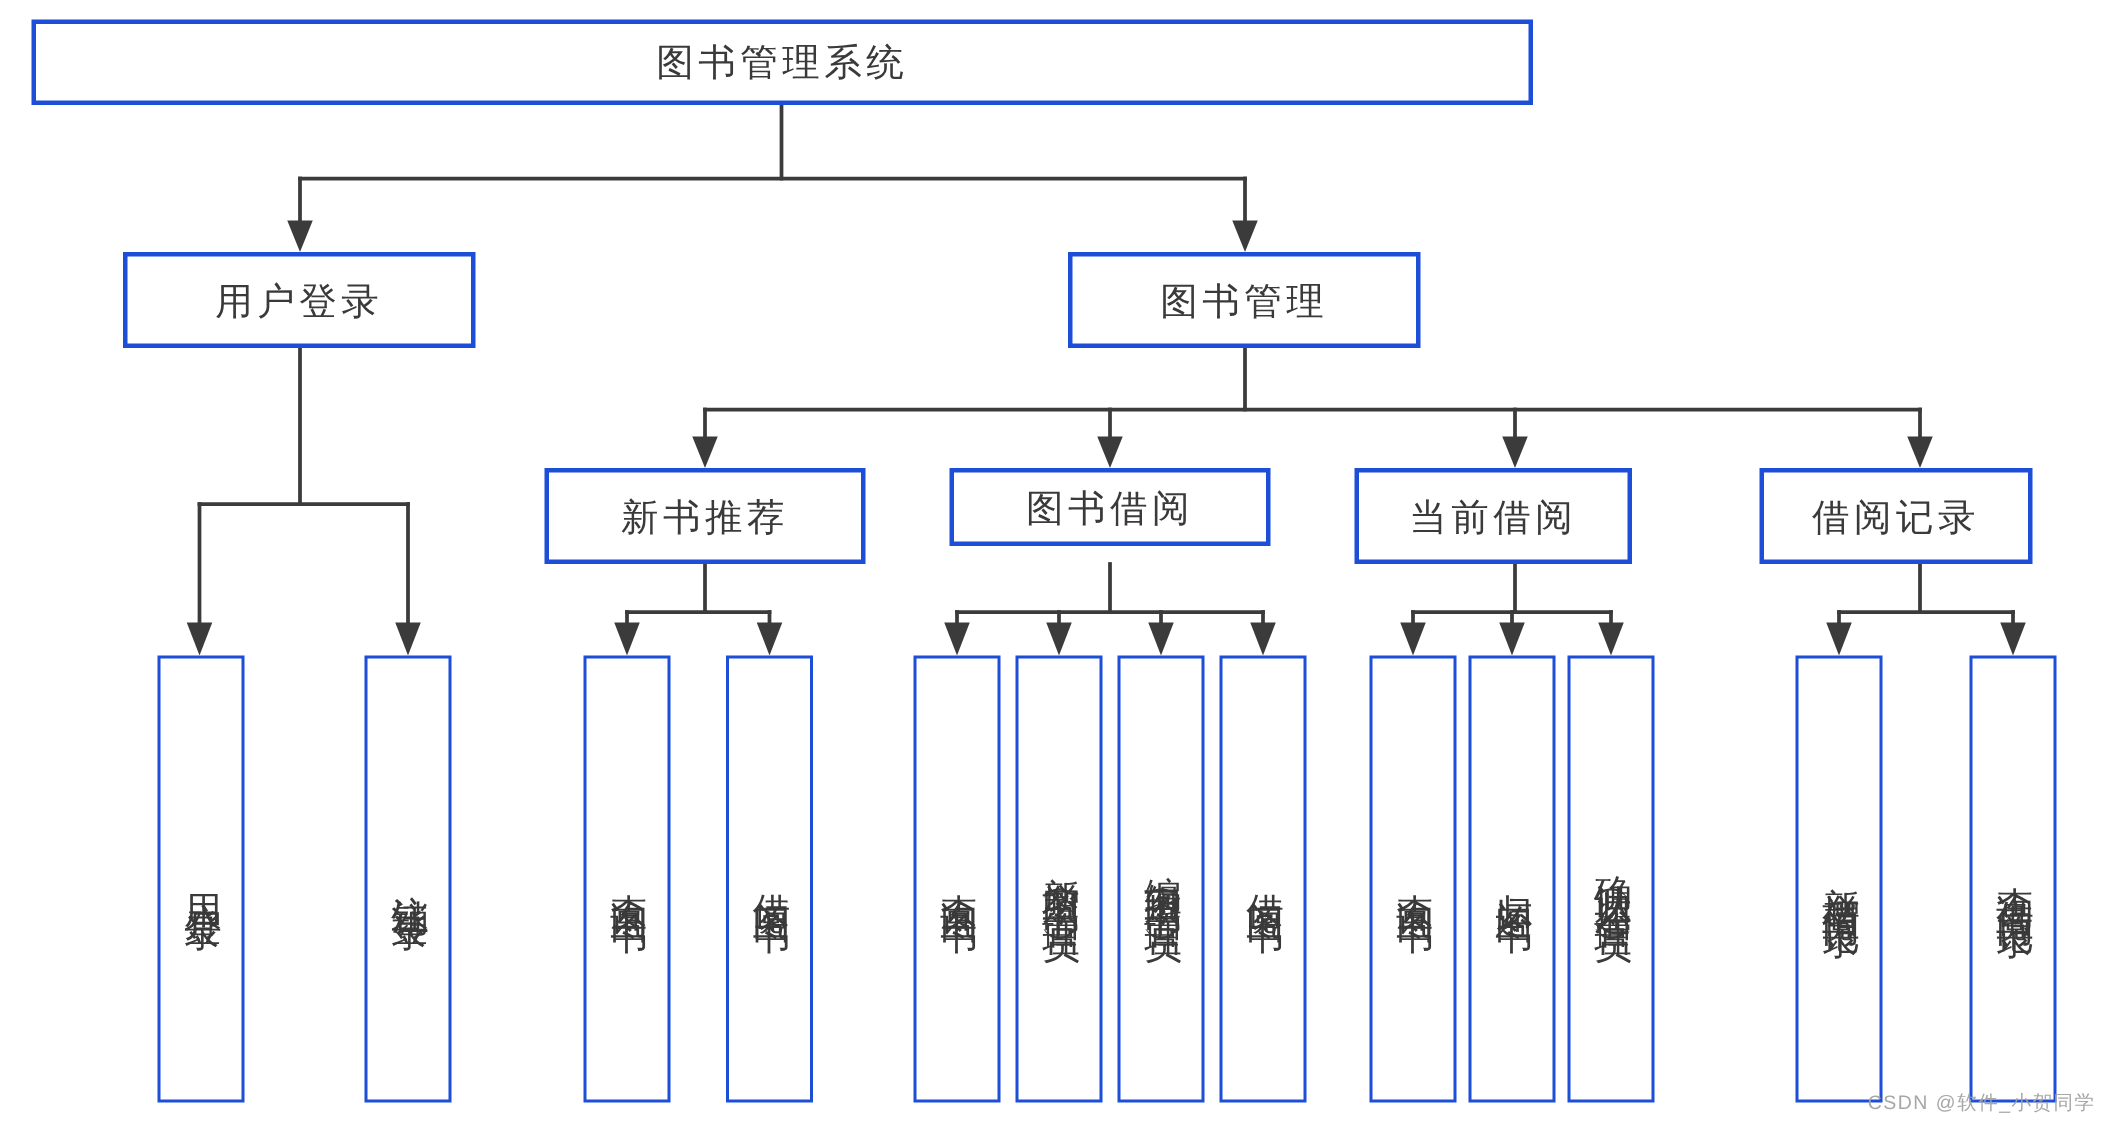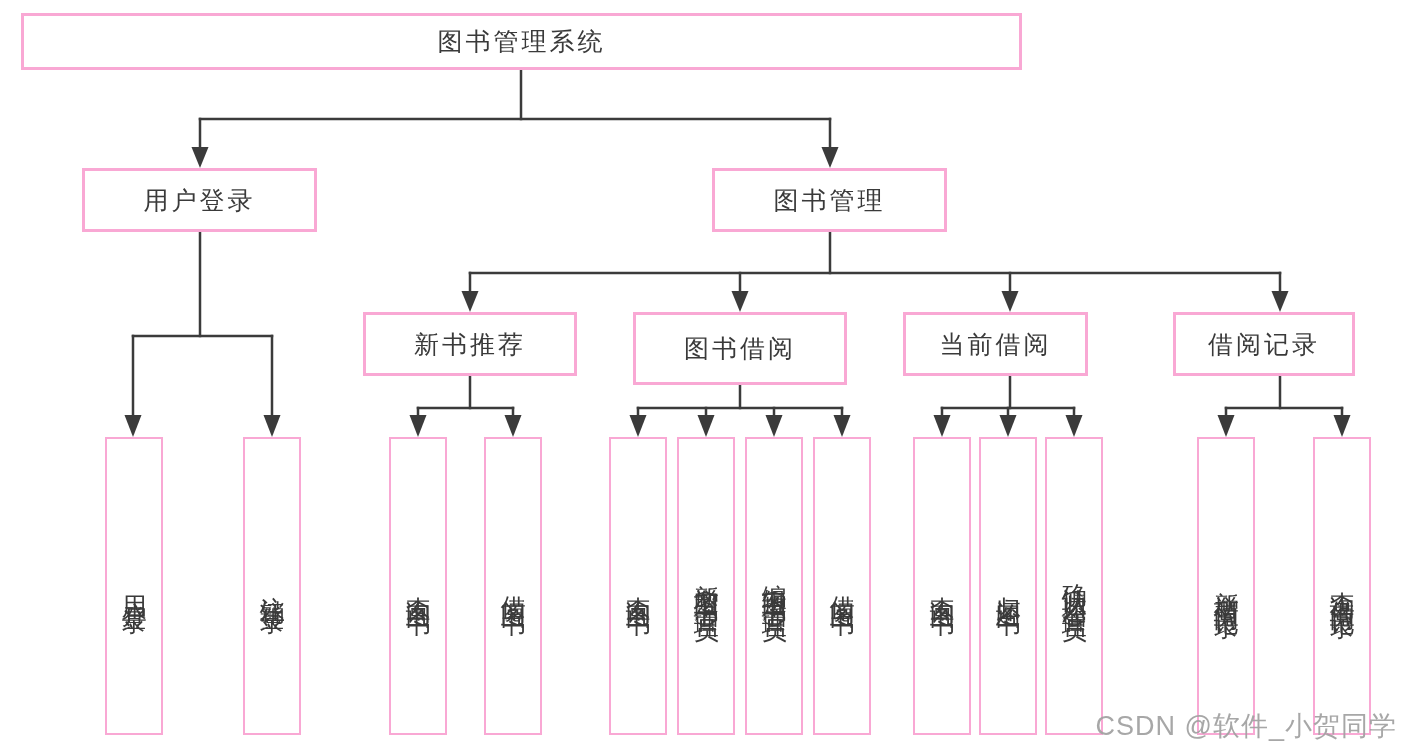--- a/index.html
+++ b/index.html
@@ -12,42 +12,42 @@
     font-family: "Liberation Sans", sans-serif;
   }
   .connectors {
     position: absolute;
     left: 0; top: 0;
     width: 1405px; height: 747px;
   }
   .node {
     position: absolute;
     box-sizing: border-box;
-    border: 3px solid #f9a8d4;
+    border: 3px solid #1d4ed8;
     background: #ffffff;
     display: flex;
     align-items: center;
     justify-content: center;
     color: #3a3a3a;
     text-align: center;
   }
   .h { font-size: 25px; letter-spacing: 3px; }
   .v {
     border-width: 2px;
     font-size: 25px;
     writing-mode: vertical-rl;
     text-orientation: mixed;
     letter-spacing: 5px;
     line-height: 1.1;
   }
   .watermark {
     position: absolute;
     right: 8px;
     bottom: 3px;
-    font-size: 27px;
+    font-size: 13px;
     letter-spacing: 1px;
     color: rgba(162,162,162,0.95);
     z-index: 20;
     white-space: nowrap;
   }
 </style>
 </head>
 <body>
 
 <div class="canvas">
@@ -121,21 +121,21 @@
   <div class="node h" style="left:82px;top:168px;width:235px;height:64px">
     <span>用户登录</span>
   </div>
   <div class="node h" style="left:363px;top:312px;width:214px;height:64px">
     <span>新书推荐</span>
   </div>
 
   <div class="node h" style="left:712px;top:168px;width:235px;height:64px">
     <span>图书管理</span>
   </div>
-  <div class="node h" style="left:633px;top:312px;width:214px;height:73px">
+  <div class="node h" style="left:633px;top:312px;width:214px;height:52px">
     <span>图书借阅</span>
   </div>
   <div class="node h" style="left:903px;top:312px;width:185px;height:64px">
     <span>当前借阅</span>
   </div>
   <div class="node h" style="left:1173px;top:312px;width:182px;height:64px">
     <span>借阅记录</span>
   </div>
 
   <div class="node v" style="left:105px;top:437px;width:58px;height:298px">

